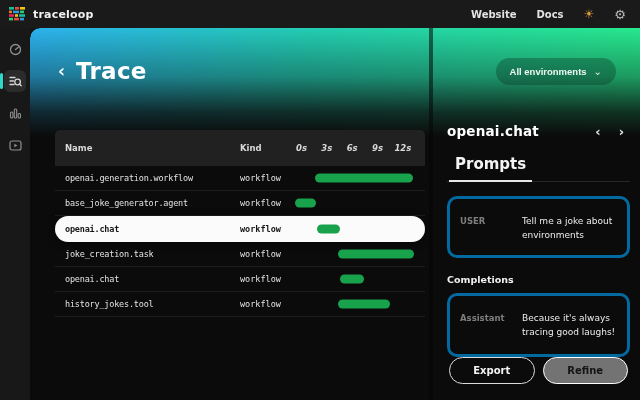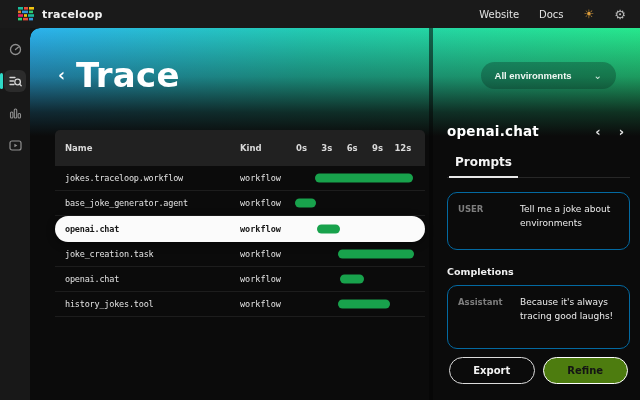--- a/index.html
+++ b/index.html
@@ -2,25 +2,25 @@
 <html><head>
 <meta charset="utf-8">
 <style>
   * { margin:0; padding:0; box-sizing:border-box; }
   html,body { width:640px; height:400px; overflow:hidden; background:#0a0a0a;
     font-family:"DejaVu Sans","Liberation Sans",sans-serif; }
   .app { position:relative; width:640px; height:400px; background:#141414; }
 
   
   .topbar { position:absolute; top:0; left:0; right:0; height:28px; background:#1a1a1a;
-    display:flex; align-items:center; padding:0 14px 0 18px; z-index:5; }
+    display:flex; align-items:center; padding:0 14px 0 9px; z-index:5; }
   .brand { display:flex; align-items:center; gap:7px; }
   .brand-name { color:#f2f2f2; font-size:11px; font-weight:700; letter-spacing:.2px; }
   .topnav { margin-left:auto; display:flex; align-items:center; gap:20px; }
-  .toplink { color:#e3e3e3; font-size:10px; font-weight:400; cursor:pointer; }
+  .toplink { color:#e3e3e3; font-size:10px; font-weight:700; cursor:pointer; }
   .sun { color:#dd9e3c; font-size:12px; line-height:1; cursor:pointer; }
   .gear { color:#b9b9b9; font-size:13px; line-height:1; cursor:pointer; }
 
   
   .sidebar { position:absolute; top:28px; left:0; bottom:0; width:30px; background:#181818;
     display:flex; flex-direction:column; align-items:center; padding-top:10px; gap:10px; z-index:4; }
   .side-btn { width:22px; height:22px; display:flex; align-items:center; justify-content:center;
     border-radius:6px; position:relative; cursor:pointer; }
   .side-btn svg { display:block; }
   .side-btn.active { background:#2b2b2b; }
@@ -30,35 +30,35 @@
   
   .content { position:absolute; top:28px; left:30px; right:0; bottom:0; background:#0b0b0b;
     border-top-left-radius:10px; overflow:hidden; }
   .hero { position:absolute; top:0; left:0; right:0; height:108px;
     background-image:
       linear-gradient(to bottom, rgba(10,10,10,0) 0%, rgba(10,10,10,.35) 45%, rgba(10,10,10,.82) 78%, #0b0b0b 100%),
       linear-gradient(97deg, #2cb2ee 0%, #23cdb2 45%, #27e98c 100%);
     border-top-left-radius:10px; }
   .hero-row { position:absolute; top:30px; left:28px; right:24px; display:flex; align-items:center; z-index:2; }
   .back { color:#fff; font-size:17px; font-weight:700; line-height:1; margin-right:11px; cursor:pointer; }
-  .trace-title { color:#fff; font-size:34px; font-weight:800; letter-spacing:.3px; line-height:1; }
+  .trace-title { color:#fff; font-size:23px; font-weight:800; letter-spacing:.3px; line-height:1; }
   .trace-id { color:rgba(255,255,255,.82); font-size:10.5px; font-weight:600; margin-left:12px;
     align-self:flex-end; padding-bottom:4px; letter-spacing:.2px; }
-  .env-pill { margin-left:auto; display:flex; align-items:center; gap:22px; background:rgba(5,35,28,.30);
+  .env-pill { margin-left:auto; display:flex; align-items:center; gap:7px; background:rgba(5,35,28,.30);
     border:none; border-radius:999px; padding:8px 14px; cursor:pointer; }
   .env-pill .env-label { color:#eef7f2; font-size:9.5px; font-weight:600; }
   .env-pill .chev { color:#d8eee4; font-size:10px; line-height:.5; }
 
   
   .table { position:absolute; left:25px; top:102px; width:370px; z-index:2; }
   .thead { display:grid; grid-template-columns:185px 55px 130px; align-items:center; height:36px;
     background:#212121; border-radius:5px 5px 0 0; }
   .th { color:#d9d9d9; font-size:8.5px; font-weight:700; }
   .th.name { padding-left:10px; }
-  .ticks { position:relative; height:100%; }
+  .ticks { position:relative; height:100%;font-style:italic; }
   .tick { position:absolute; top:50%; transform:translate(-50%,-50%); color:#d9d9d9;
     font-size:8.5px; font-weight:700; }
   .row { display:grid; grid-template-columns:185px 55px 130px; align-items:center; height:25px;
     border-bottom:1px solid #1d1d1d; cursor:pointer; }
   .cell { font-family:"DejaVu Sans Mono","Liberation Mono",monospace; font-size:8.5px; color:#e3e3e3; }
   .cell.name { padding-left:10px; letter-spacing:-.2px; }
   .lane { position:relative; height:100%; }
   .bar { position:absolute; top:50%; transform:translateY(-50%); height:9px; border-radius:5px;
     background:var(--green); }
   .row.selected { background:#fbfbfb; border-radius:999px; border-bottom-color:transparent; height:26px;
@@ -67,37 +67,37 @@
 
   
   .vdivider { position:absolute; top:0; bottom:0; left:399px; width:4px; background:rgba(5,5,5,.55); z-index:3; }
   .panel { position:absolute; top:0; bottom:0; left:403px; right:0; z-index:2;
     display:flex; flex-direction:column; padding:95px 10px 16px 14px; }
   .panel-head { display:flex; align-items:center; }
   .panel-title { color:#fff; font-size:13.5px; font-weight:800; letter-spacing:.2px; }
   .pager { margin-left:auto; display:flex; align-items:center; gap:18px; padding-right:6px; }
   .pager span { color:#e8e8e8; font-size:13px; font-weight:700; cursor:pointer; line-height:1; }
   .tabs { display:flex; gap:26px; margin-top:11px; border-bottom:1px solid #272727; padding:0 2px; }
-  .tab { font-size:12px; font-weight:700; padding:5px 6px 7px; color:#5e5e5e; cursor:pointer;
+  .tab { font-size:15px; font-weight:700; padding:5px 6px 7px; color:#5e5e5e; cursor:pointer;
     border-bottom:2px solid transparent; margin-bottom:-1px; }
   .tab.active { color:#f4f4f4; border-bottom-color:#e8e8e8; }
-  .card { border:1px solid #0369a1; border-radius:10px; padding:10px 10px; display:grid;
+  .card { border:3px solid #0369a1; border-radius:10px; padding:16px 10px; display:grid;
     grid-template-columns:56px 1fr; column-gap:6px; }
   .card.user { margin-top:14px; min-height:58px; }
   .card.assistant { margin-top:8px; min-height:64px; }
   .role { color:#7e7e7e; font-size:8.5px; font-weight:600; padding-top:1px; }
   .msg { color:#ececec; font-size:9px; line-height:1.55; }
   .msg p + p { margin-top:9px; }
   .comp-heading { color:#f1f1f1; font-size:9.5px; font-weight:700; margin-top:16px; }
   .panel-actions { margin-top:auto; display:flex; gap:8px; padding:0 2px; }
   .btn { flex:1; height:27px; border-radius:999px; font-size:10px; font-weight:700;
     display:flex; align-items:center; justify-content:center; cursor:pointer;
     font-family:"DejaVu Sans","Liberation Sans",sans-serif; }
   .btn.ghost { background:transparent; border:1px solid #dcdcdc; color:#f3f3f3; }
-  .btn.solid { background:#4d7c0f; border:1px solid #ffffff; color:#141414; }
+  .btn.solid { background:#737373; border:1px solid #ffffff; color:#141414; }
 </style>
 </head>
 <body>
 
 <div class="app" style="--teal:#2FD9C7; --green:#18A24C;">
 
   <header class="topbar">
     <div class="brand">
       <svg width="17" height="14" viewBox="0 0 17 14">
         <rect x="0" y="0" width="5" height="2.6" fill="#1abc9c"></rect>
@@ -173,21 +173,21 @@
         <div class="ticks" id="ticks">
             <span class="tick" style="left: 5%;">0s</span>
             <span class="tick" style="left: 24.5%;">3s</span>
             <span class="tick" style="left: 44%;">6s</span>
             <span class="tick" style="left: 63.5%;">9s</span>
             <span class="tick" style="left: 83%;">12s</span>
           </div>
       </div>
       <div id="rows">
   <div class="row">
-    <div class="cell name">jokes.traceloop.workflow</div>
+    <div class="cell name">openai.generation.workflow</div>
     <div class="cell kind">workflow</div>
     <div class="lane">
       <div class="bar" style="left: 15.5%; width: 75.5%;"></div>
     </div>
   </div>
 
   <div class="row">
     <div class="cell name">base_joke_generator.agent</div>
     <div class="cell kind">workflow</div>
     <div class="lane">

